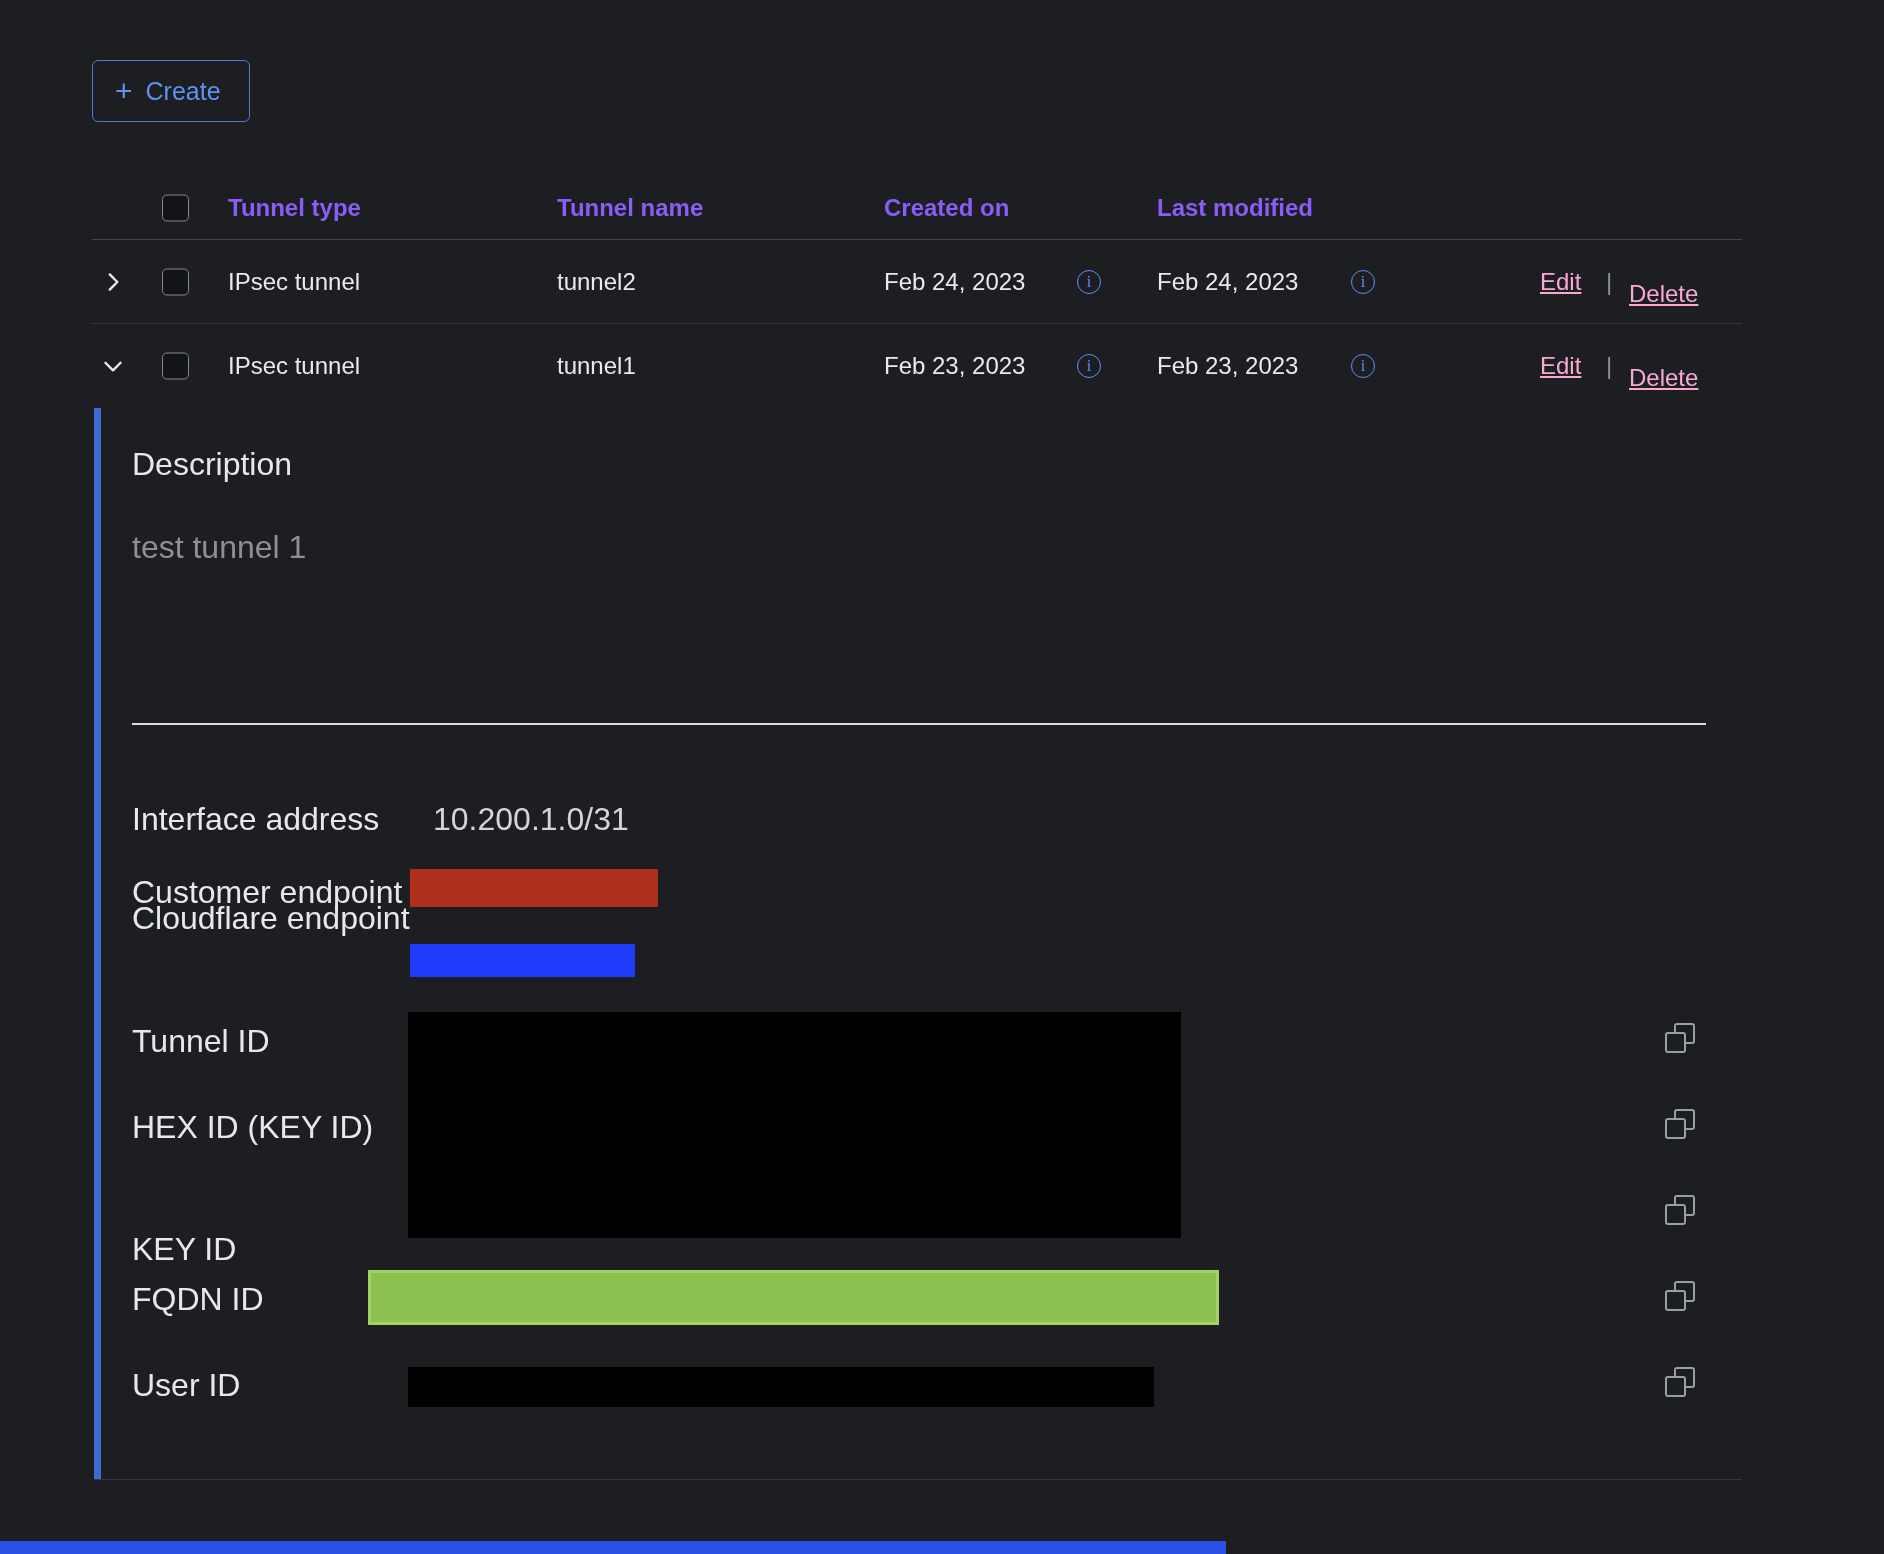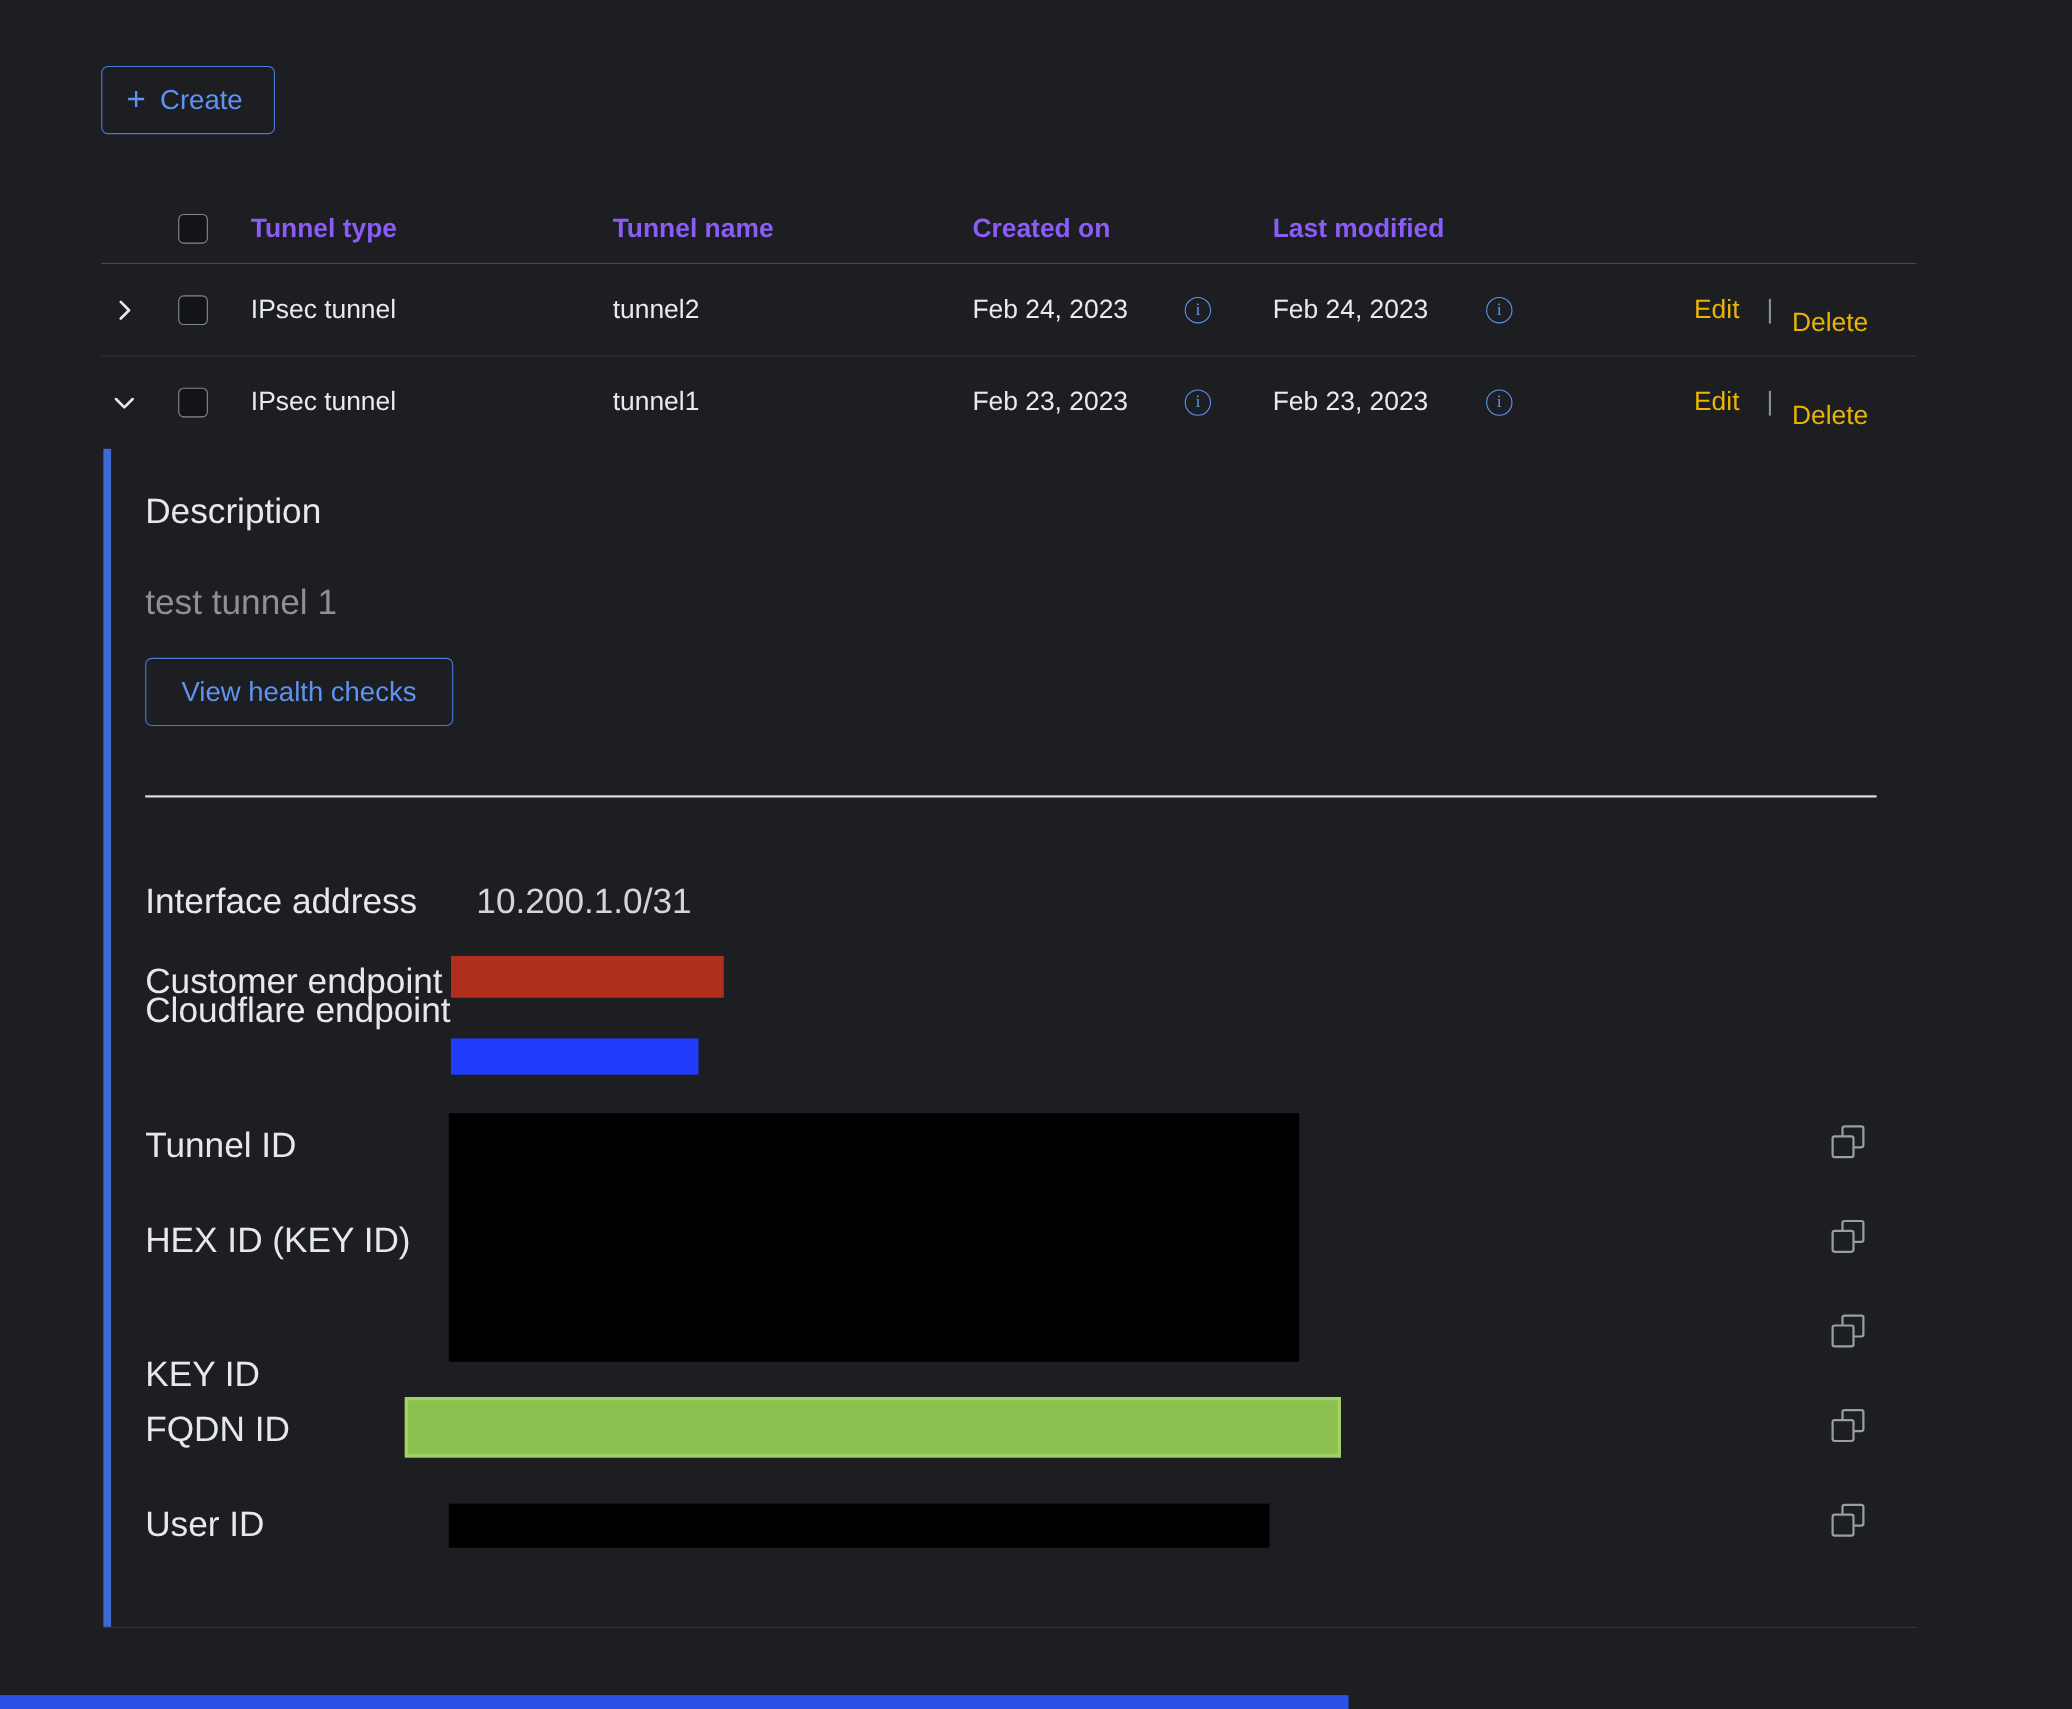--- a/index.html
+++ b/index.html
@@ -53,21 +53,21 @@
     color:#5f92f2; display:flex; align-items:center; justify-content:center;
     cursor:pointer;
   }
   .info-icon::before { content:"i"; font-family:"Liberation Serif", serif; font-size:16px; line-height:1; }
   .i-created  { left:985px; }
   .i-modified { left:1259px; }
 
   .c-edit   { left:1448px; }
   .c-sep    { left:1514px; color:#8a8d93; }
   .c-delete { left:1537px;margin-top:12px; }
-  a.action-link { color:#eab308; cursor:pointer; }
+  a.action-link { color:#f9a8d4; text-decoration:underline; cursor:pointer; }
 
   
   .detail-accent { position:absolute; left:94px; top:408px; width:7px; height:1071px; background:#3f6ad6; }
   .detail-bottom-line { position:absolute; left:94px; top:1479px; width:1648px; height:1px; background:#35373c; }
 
   .abs { position:absolute; white-space:nowrap; }
   .detail-label { font-size:32px; color:#e6e8eb; }
   .muted { color:#8e9094; }
   .value { color:#d3d5d9; }
 
@@ -152,23 +152,20 @@
     <span class="cell c-sep">|</span>
     <a class="cell c-delete action-link">Delete</a>
   </div>
 
   <div class="detail-accent"></div>
   <div class="detail-bottom-line"></div>
 
   <span class="abs detail-label" style="left:132px; top:446px;">Description</span>
   <span class="abs detail-label muted" style="left:132px; top:529px;">test tunnel 1</span>
 
-  <button class="health-btn">
-    <span>View health checks</span>
-  </button>
 
   <div class="divider"></div>
 
   <span class="abs detail-label" style="left:132px; top:801px;">Interface address</span>
   <span class="abs detail-label value" style="left:433px; top:801px;">10.200.1.0/31</span>
 
   <span class="abs detail-label" style="left:132px; top:874px;">Customer endpoint</span>
   <div class="redact redact-red"></div>
 
   <span class="abs detail-label" style="left:132px; top:900px;">Cloudflare endpoint</span>

